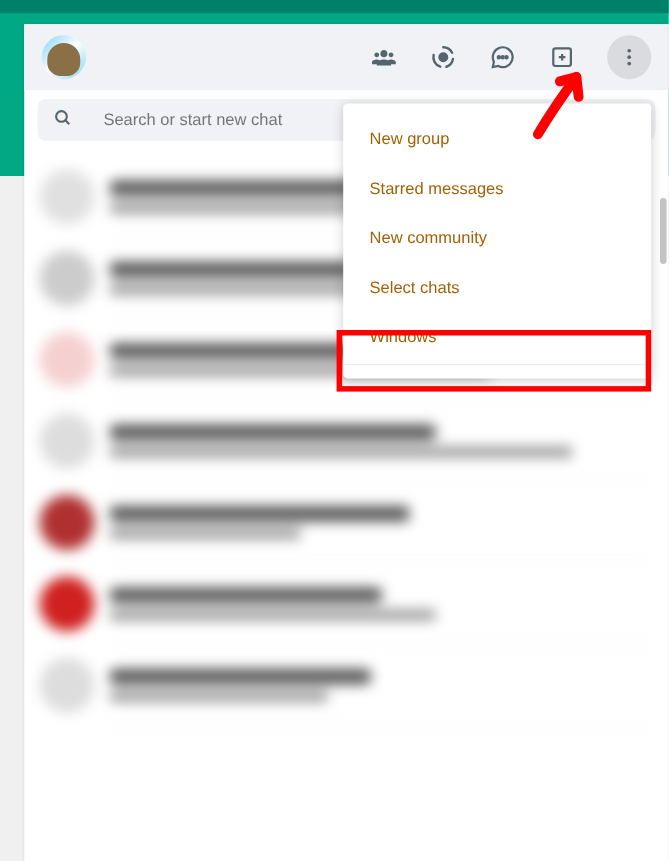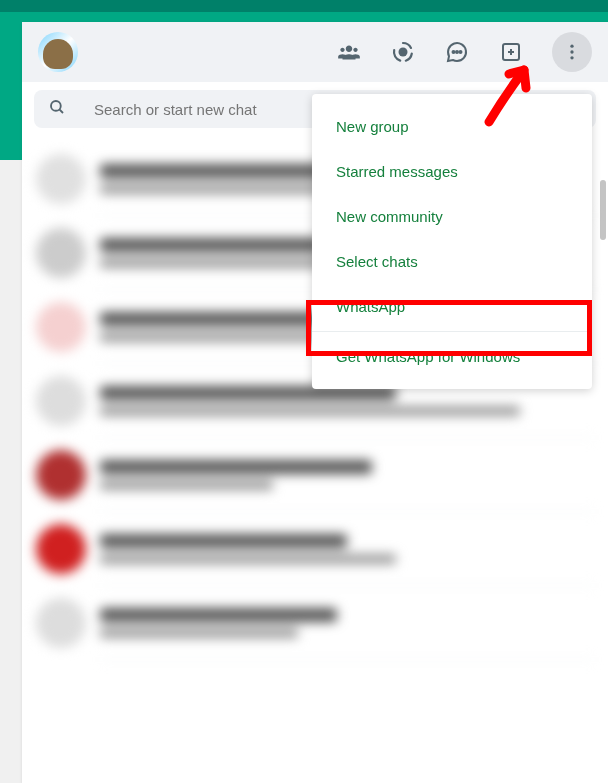--- a/index.html
+++ b/index.html
@@ -152,21 +152,21 @@
       width: 280px;
       background: #fff;
       border-radius: 4px;
       box-shadow: 0 2px 10px rgba(0,0,0,0.18);
       padding: 10px 0;
       z-index: 100;
     }
     .menu-item {
       padding: 14px 24px;
       font-size: 15px;
-      color: #15803d;
+      color: #a16207;
       cursor: pointer;
       position: relative;
     }
     .menu-divider {
       height: 1px;
       background: #e9edef;
       margin: 2px 0;
     }
     .settings-highlight {
       border: 5px solid #ff0000;
@@ -308,23 +308,22 @@
           <div class="chat-sub" style="width:40%"></div>
         </div>
     </div>
   </div>
 
   <div class="dropdown-menu">
     <div class="menu-item">New group</div>
     <div class="menu-item">Starred messages</div>
     <div class="menu-item">New community</div>
     <div class="menu-item">Select chats</div>
-    <div class="menu-item">WhatsApp</div>
+    <div class="menu-item">Windows</div>
     <div class="menu-divider"></div>
-    <div class="menu-item">Get WhatsApp for Windows</div>
   </div>
 
 </div>
 
 <div class="settings-highlight"></div>
 
 <svg class="arrow-annotation" width="80" height="80" viewBox="0 0 80 80">
   <path d="M 15 70 Q 30 45 50 18" stroke="#ff0000" stroke-width="9" fill="none" stroke-linecap="round"></path>
   <path d="M 50 18 L 35 22 M 50 18 L 52 36" stroke="#ff0000" stroke-width="9" fill="none" stroke-linecap="round"></path>
 </svg>

